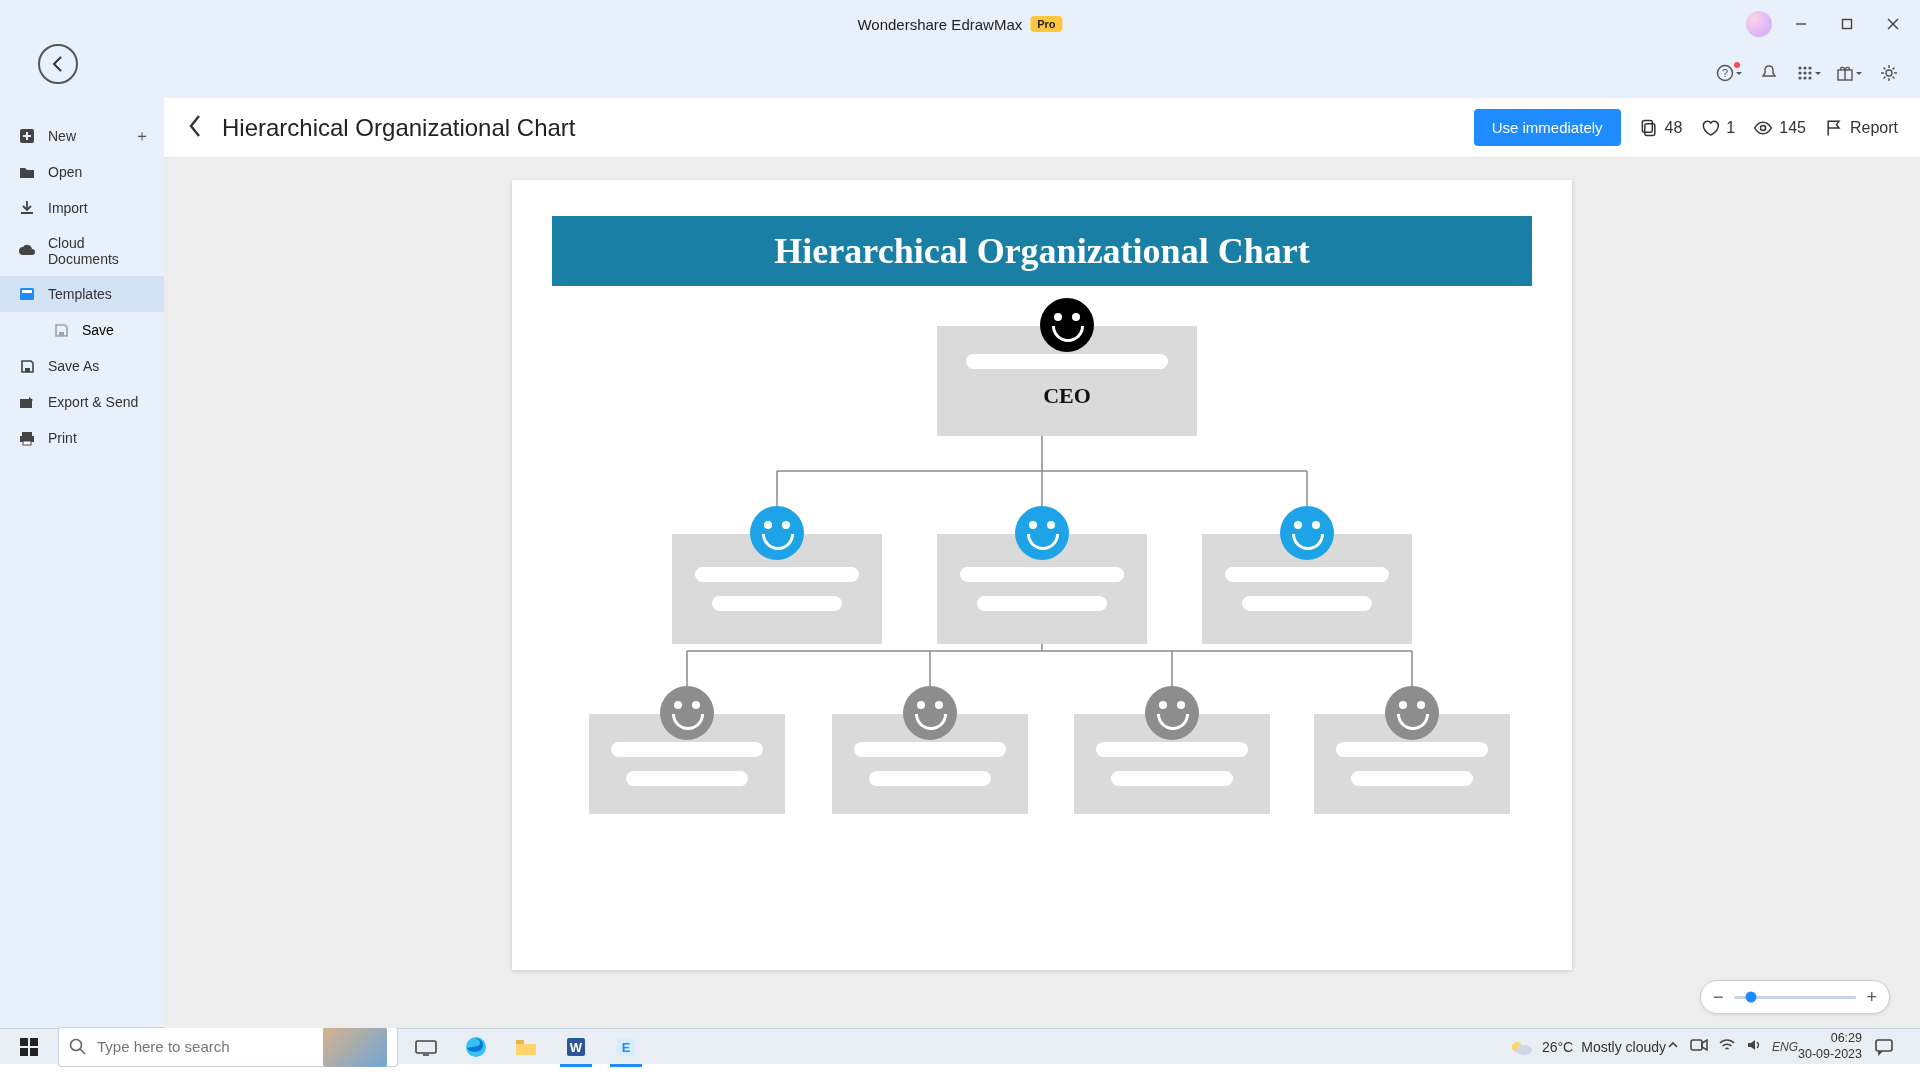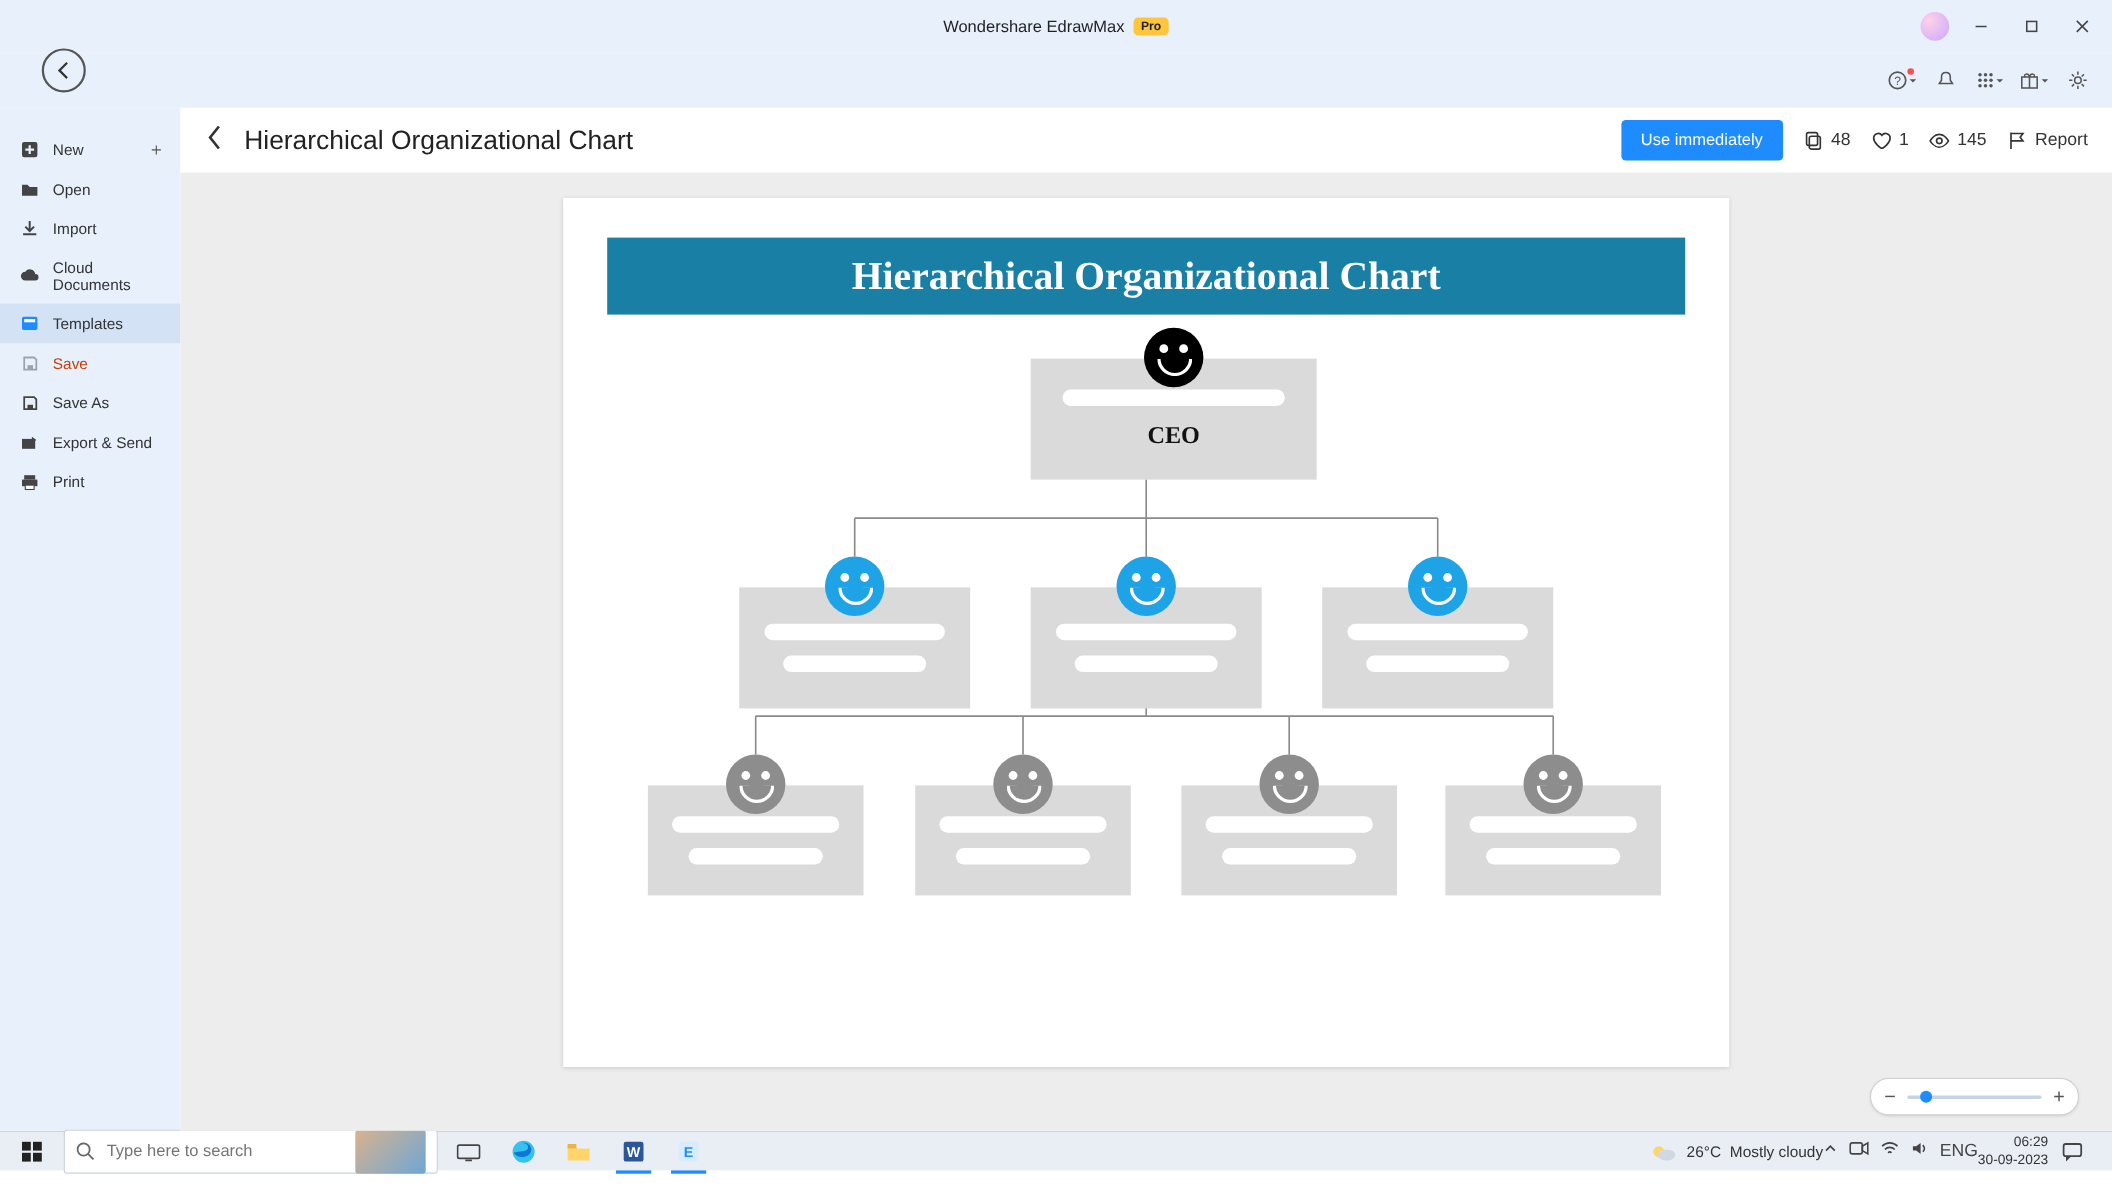--- a/index.html
+++ b/index.html
@@ -17,21 +17,21 @@
 .subheader { height:50px; background:#e8f0fb; display:flex; align-items:center; justify-content:flex-end; padding:0 18px; gap:14px; }
 .backcircle { position:absolute; left:38px; top:44px; width:40px; height:40px; border:2px solid #555; border-radius:50%; display:flex; align-items:center; justify-content:center; background:#e8f0fb; cursor:pointer; z-index:5;}
 .ico-btn { width:26px; height:26px; display:flex; align-items:center; justify-content:center; color:#555; cursor:pointer; position:relative; }
 .ico-btn .dot { position:absolute; top:2px; right:2px; width:6px; height:6px; background:#ff4d4f; border-radius:50%; }
 .ico-btn.small-drop::after{content:"";border:3px solid transparent;border-top-color:#555;margin-left:2px;margin-top:4px;}
 
 
 .body { display:flex; height:calc(100% - 48px - 50px - 52px); }
 .sidebar { width:164px; background:#e8f0fb; padding-top:20px; display:flex; flex-direction:column; }
 .side-item { display:flex; align-items:center; gap:12px; padding:9px 18px; font-size:14px; color:#333; cursor:pointer; position:relative;}
-.side-item.disabled { color:#c2410c; }
+.side-item.disabled { color:#000000;margin-left:34px; }
 .side-item.active { background:#d3e2f5; }
 .side-item .plus { position:absolute; right:14px; color:#555; font-size:16px; }
 .side-icon { width:18px; height:18px; display:flex; align-items:center; justify-content:center; color:#444; }
 .sidebar-bottom { margin-top:auto; padding-bottom:14px; }
 
 
 .content { flex:1; background:#fff; display:flex; flex-direction:column; }
 .content-header { height:60px; border-bottom:1px solid #e6e6e6; display:flex; align-items:center; padding:0 22px; gap:18px; }
 .content-header .back-chev { cursor:pointer; color:#333; }
 .content-header h1 { font-size:24px; font-weight:400; color:#222; }
@@ -416,21 +416,21 @@
             <rect x="1" y="2" width="11" height="10" rx="2" fill="none" stroke="#444" stroke-width="1.5"></rect>
             <path d="M12 5l5-3v10l-5-3z" fill="none" stroke="#444" stroke-width="1.5"></path>
           </svg></span>
       <span><svg width="18" height="14">
             <path d="M2 5c4-4 10-4 14 0M4.5 8c2.5-2.5 6.5-2.5 9 0M7.5 11c1-1 2-1 3 0" fill="none" stroke="#444" stroke-width="1.5"></path>
           </svg></span>
       <span><svg width="16" height="14">
             <path d="M2 5h3l4-3v10l-4-3H2z" fill="#444"></path>
             <path d="M11 4c2 2 2 4 0 6" fill="none" stroke="#444" stroke-width="1.4"></path>
           </svg></span>
-      <span style="font-size:16px;">ENG</span>
+      <span style="font-size:12px;font-style:italic;">ENG</span>
     </div>
     <div class="clock">
       <div>06:29</div>
       <div>30-09-2023</div>
     </div>
     <div class="task-icon">
         <svg width="20" height="18">
           <rect x="2" y="2" width="16" height="11" rx="2" fill="none" stroke="#444" stroke-width="1.6"></rect>
           <path d="M8 13l-3 3v-3" fill="none" stroke="#444" stroke-width="1.6"></path>
         </svg>

